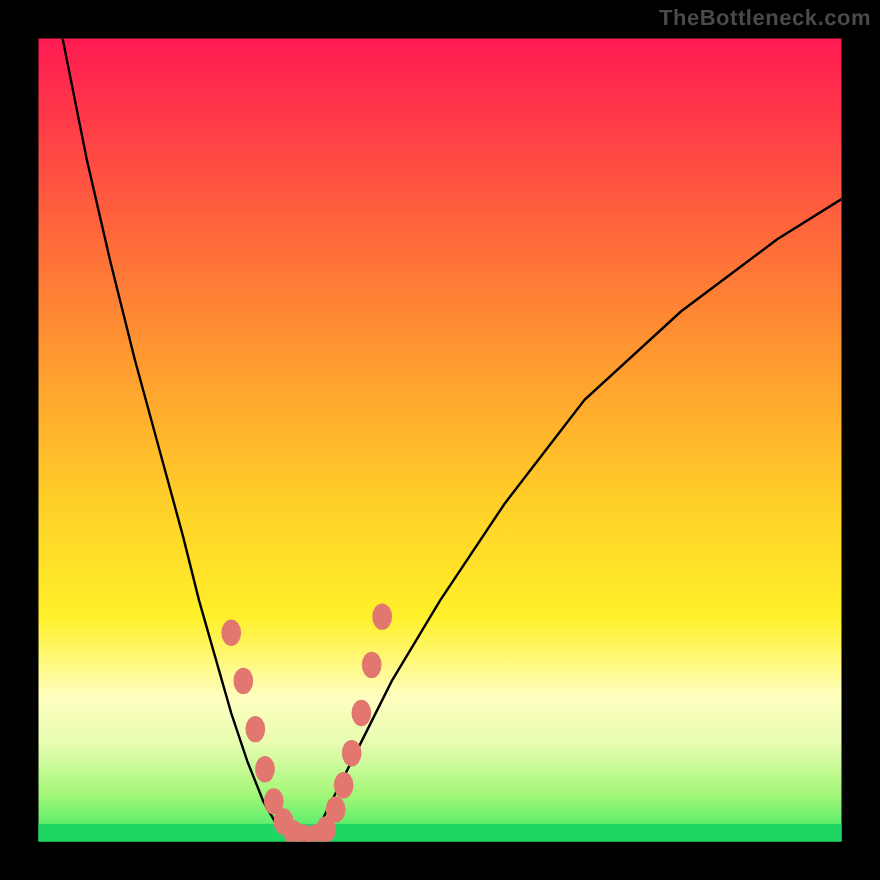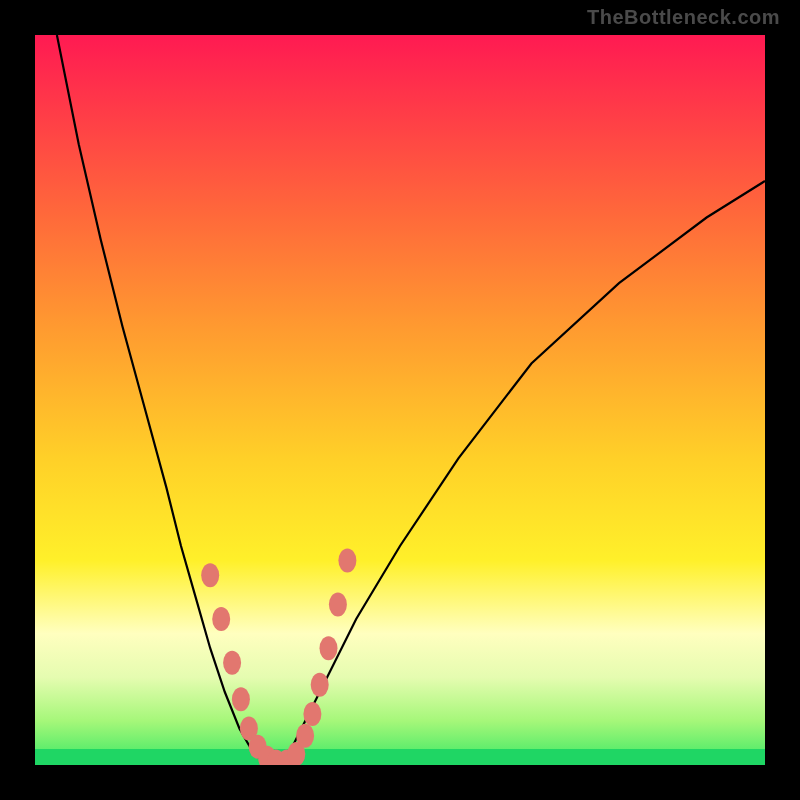--- a/index.html
+++ b/index.html
@@ -42,21 +42,21 @@
     position: absolute;
     left: 0;
     bottom: 0;
     width: 100%;
     height: 16px;
     background: #1fd664;
   }
   .watermark {
     position: absolute;
     top: 6px;
-    right: 20px;
+    right: 8px;
     font-size: 20px;
     font-weight: 600;
     color: #4a4a4a;
     letter-spacing: 0.5px;
   }
   svg.overlay {
     position: absolute;
     left: 0;
     top: 0;
     width: 730px;

